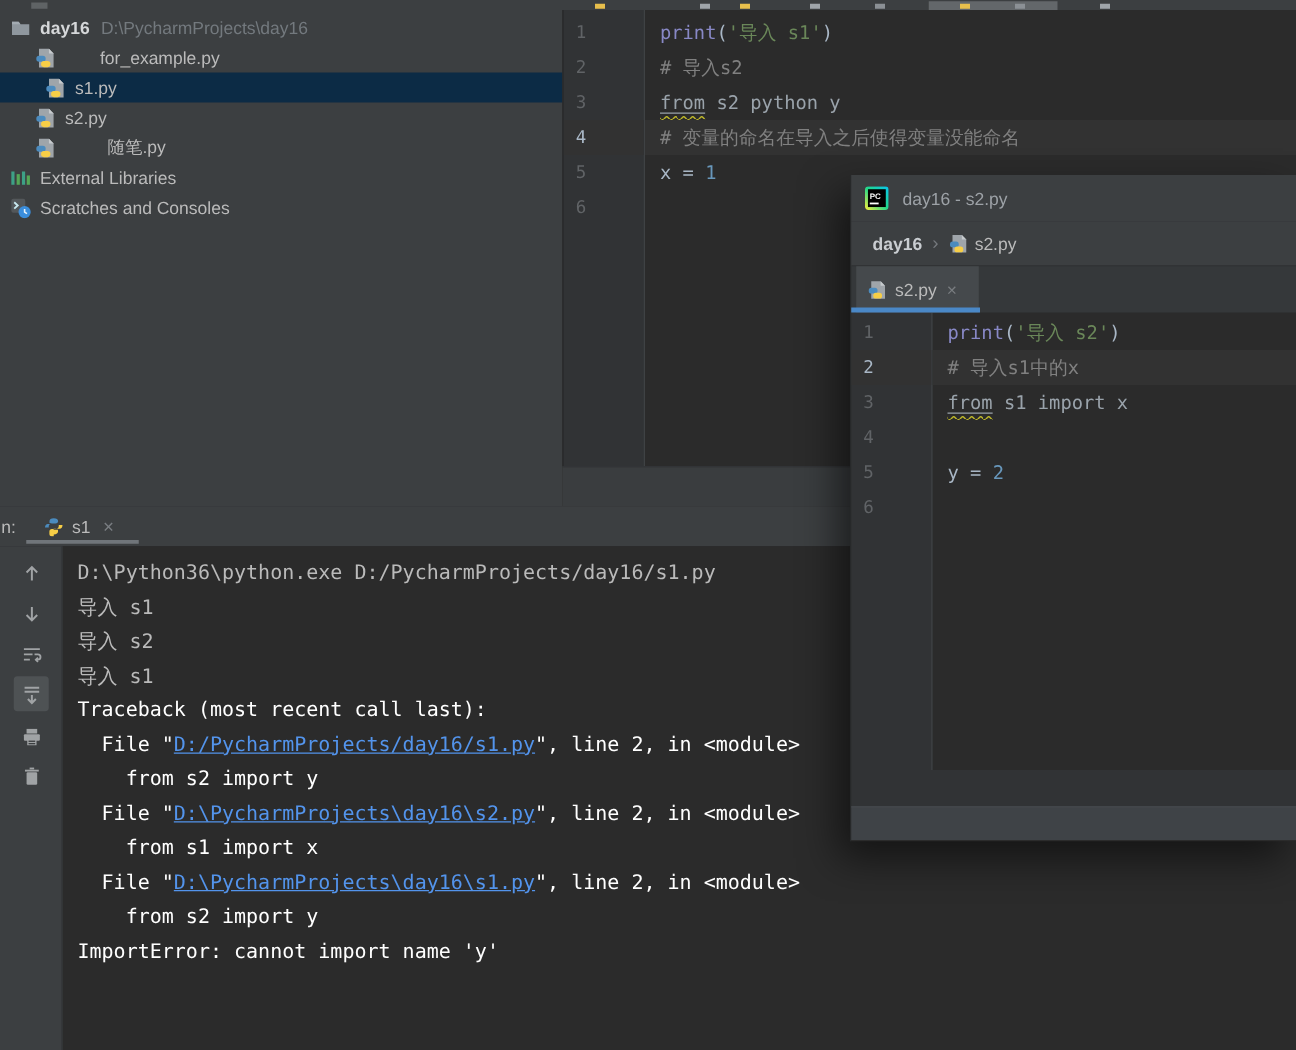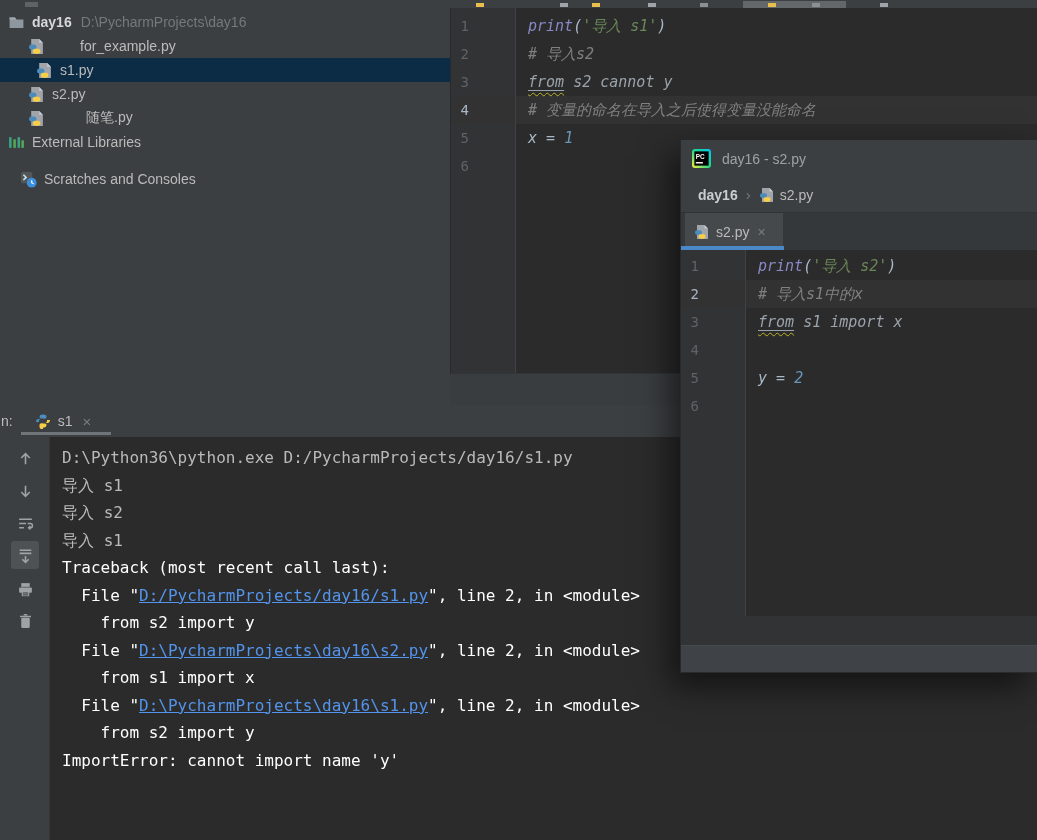--- a/index.html
+++ b/index.html
@@ -20,21 +20,21 @@
   .tree-row .t-icon { width:17px; height:17px; margin-right:7px; flex:none; display:inline-block; }
   .tree-row .t-icon svg { width:100%; height:100%; display:block; }
   .tree-path { color:#73797E; margin-left:9px; }
   
   .editor { display:flex; background:#2B2B2B; font-family:"DejaVu Sans Mono", monospace; }
   .gutter { width:65px; flex:none; background:#313335; border-right:1px solid #3F4244; }
   .gutter .ln { height:28px; line-height:28px; text-align:right; padding-right:46px;
     font-family:"DejaVu Sans Mono", monospace; font-size:14px; color:#606366; }
   .gutter .ln.hl { color:#A9B7C6; background:#323232; }
   .codecol { flex:1; overflow:hidden; }
-  .code-line { height:28px; line-height:28px; font-size:15px; padding-left:12px; white-space:pre;font-style:italic; }
+  .code-line { height:28px; line-height:28px; font-size:15px; padding-left:12px; white-space:pre; }
   .code-line.hl { background:#323232; }
   .seg-b { color:#8888C6; }          
   .seg-p { color:#A9B7C6; }          
   .seg-s { color:#6A8759; }          
   .seg-c { color:#808080; }          
   .seg-n { color:#6897BB; }          
   .seg-u { color:#9AA3AB; }          
   .seg-uf { color:#9AA3AB; text-decoration:underline wavy #BBB529; text-decoration-thickness:1px; text-underline-offset:5px; }
   .seg-uf .solid { text-decoration:underline solid #9AA3AB; text-decoration-thickness:1px; text-underline-offset:3px; }
   .editor-main { position:absolute; left:450px; top:8px; width:587px; height:365px; border-left:1px solid #282B2D; }
@@ -219,21 +219,21 @@
           <span class="tree-label">随笔.py</span>
         </div>
         <div class="tree-row" style="padding-left: 8px;">
           <span class="t-icon">
             <svg>
               <use href="#icon-extlibs"></use>
             </svg>
           </span>
           <span class="tree-label">External Libraries</span>
         </div>
-        <div class="tree-row" style="padding-left: 20px; margin-top: 13px;">
+        <div class="tree-row" style="padding-left: 8px;">
           <span class="t-icon">
             <svg>
               <use href="#icon-scratches"></use>
             </svg>
           </span>
           <span class="tree-label">Scratches and Consoles</span>
         </div>
       </div>
   </aside>
 
@@ -242,21 +242,21 @@
         <div class="ln">1</div>
         <div class="ln">2</div>
         <div class="ln">3</div>
         <div class="ln hl">4</div>
         <div class="ln">5</div>
         <div class="ln">6</div>
       </div>
     <div class="codecol" id="main-code">
         <div class="code-line"><span class="seg-b">print</span><span class="seg-p">(</span><span class="seg-s">'导入 s1'</span><span class="seg-p">)</span></div>
         <div class="code-line"><span class="seg-c"># 导入s2</span></div>
-        <div class="code-line"><span class="seg-uf"><span class="solid">from</span></span><span class="seg-u"> s2 cannot y</span></div>
+        <div class="code-line"><span class="seg-uf"><span class="solid">from</span></span><span class="seg-u"> s2 python y</span></div>
         <div class="code-line hl"><span class="seg-c"># 变量的命名在导入之后使得变量没能命名</span></div>
         <div class="code-line"><span class="seg-p">x</span><span class="seg-p"> = </span><span class="seg-n">1</span></div>
         <div class="code-line"></div>
       </div>
   </section>
 
   <div class="run-strip"></div>
 
   <div class="console-tabbar">
     <span class="ct-prefix">n:</span>

